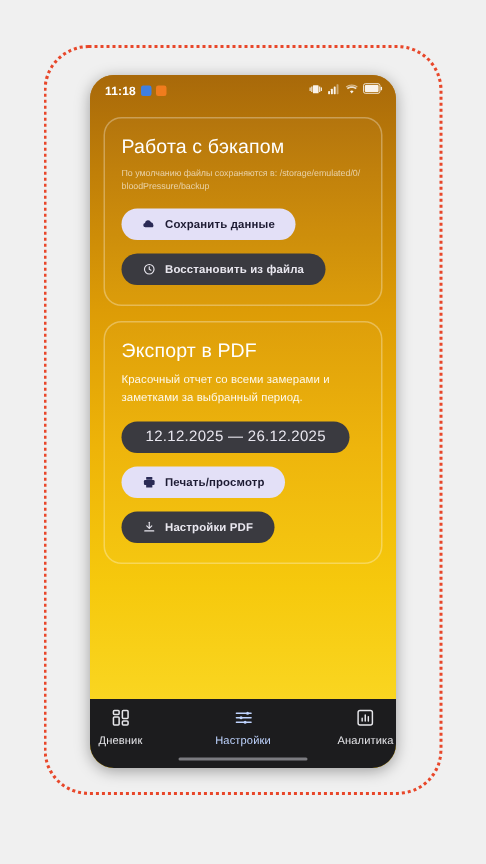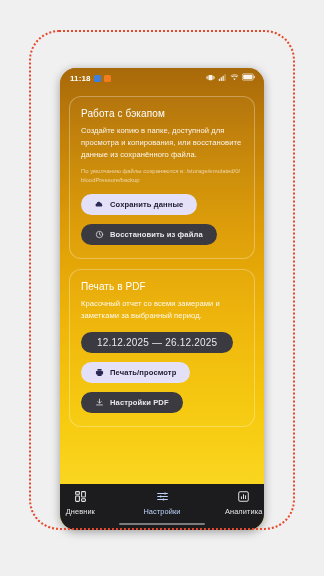--- a/index.html
+++ b/index.html
@@ -26,21 +26,21 @@
     border: 2px dotted #e8472a;
     border-radius: 30px;
     pointer-events: none;
     z-index: 30;
   }
 
   
   #phone {
     position: absolute;
     left: 60px;
-    top: 68px;
+    top: 50px;
     width: 204px;
     height: 462px;
     border-radius: 16px;
     overflow: hidden;
     background: #b5730b;
     box-shadow: 0 2px 10px rgba(0,0,0,0.35);
     z-index: 10;
     padding-left: 17px;
   }
 
@@ -98,21 +98,21 @@
 
   .card {
     border: 1px solid rgba(255,255,255,0.30);
     border-radius: 12px;
     padding: 11px 11px 13px 11px;
     background: rgba(255,255,255,0.02);
   }
 
   .card-title {
     color: #ffffff;
-    font-size: 10px;
+    font-size: 13px;
     font-weight: 400;
     margin-bottom: 6px;
     letter-spacing: 0.1px;
   }
 
   .card-desc {
     color: rgba(255,255,255,0.92);
     font-size: 7.6px;
     line-height: 1.55;
     letter-spacing: 0.05px;
@@ -247,21 +247,20 @@
             <rect x="23.6" y="4.6" width="1.9" height="4.8" rx="0.9" fill="#fff"></rect>
           </svg>
         </span>
       </div>
     </div>
 
     <div id="content">
 
       <div class="card">
         <div class="card-title">Работа с бэкапом</div>
-        <div class="card-desc">Создайте копию в папке, доступной для просмотра и копирования, или восстановите данные из сохранённого файла.</div>
         <div class="card-hint">По умолчанию файлы сохраняются в: /storage/emulated/0/bloodPressure/backup</div>
 
         <div class="btn-row first">
           <button class="btn light">
             <span class="bico">
               <svg width="9" height="9" viewBox="0 0 24 24" fill="#2a2a55">
                 <path d="M19 12.5a4.2 4.2 0 0 0-3.9-4.2A5.6 5.6 0 0 0 4.4 9.6 3.9 3.9 0 0 0 5 17.3h13.2a3.8 3.8 0 0 0 .8-4.8z"></path>
               </svg>
             </span>
             <span>Сохранить данные</span>
@@ -275,21 +274,21 @@
                 <circle cx="12" cy="12" r="8.5"></circle>
                 <path d="M12 7.5V12l3 1.8"></path>
               </svg>
             </span>
             <span>Восстановить из файла</span>
           </button>
         </div>
       </div>
 
       <div class="card">
-        <div class="card-title">Печать в PDF</div>
+        <div class="card-title">Экспорт в PDF</div>
         <div class="card-desc">Красочный отчет со всеми замерами и заметками за выбранный период.</div>
 
         <div class="btn-row first">
           <div class="chip-date">12.12.2025 — 26.12.2025</div>
         </div>
 
         <div class="btn-row">
           <button class="btn light">
             <span class="bico">
               <svg width="9" height="9" viewBox="0 0 24 24" fill="#2a2a55">

